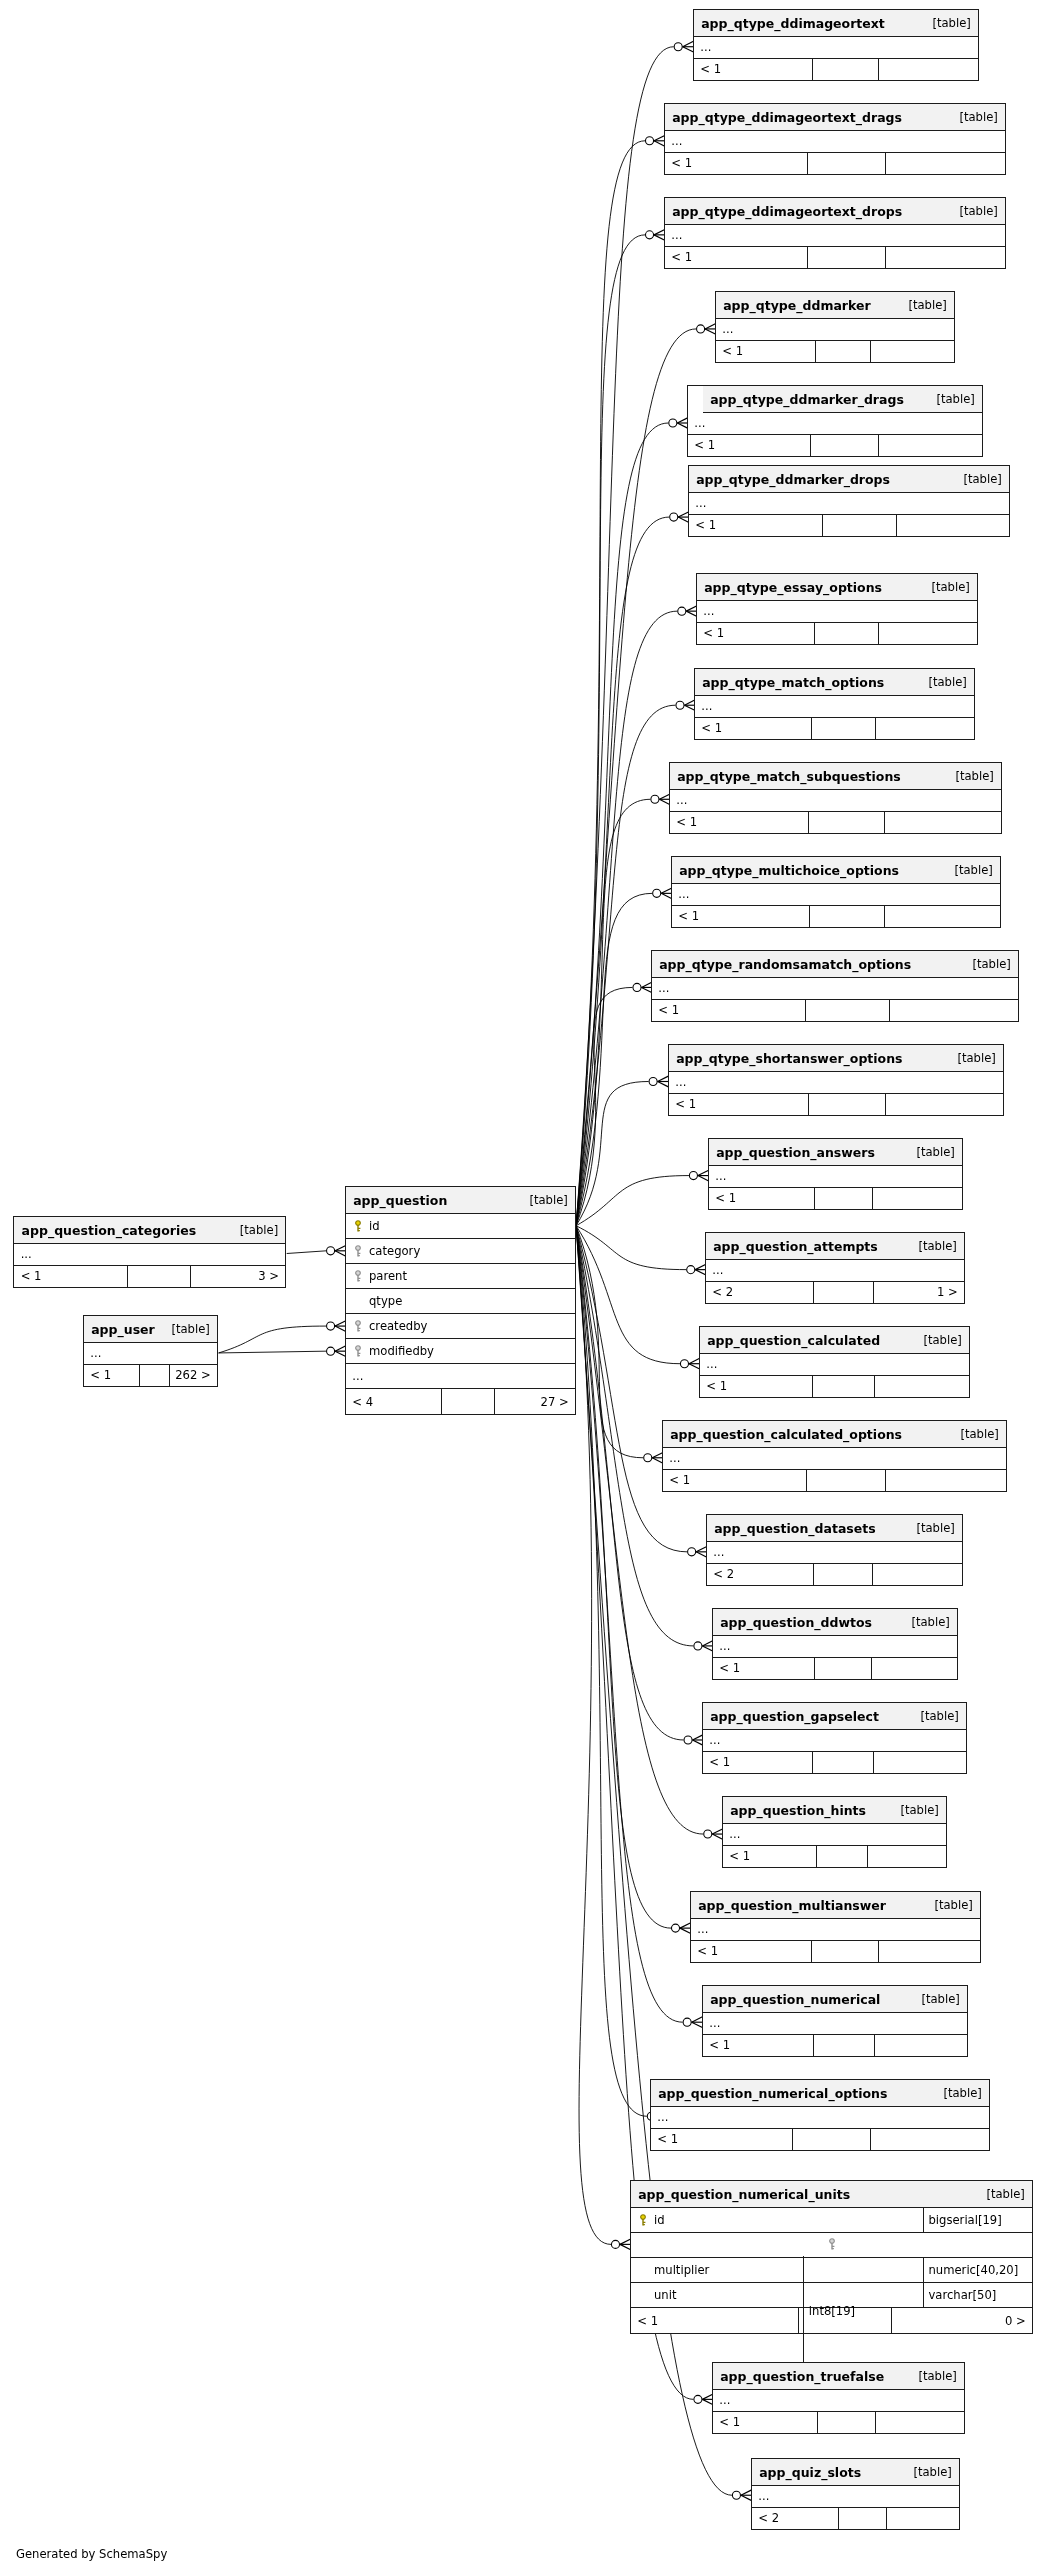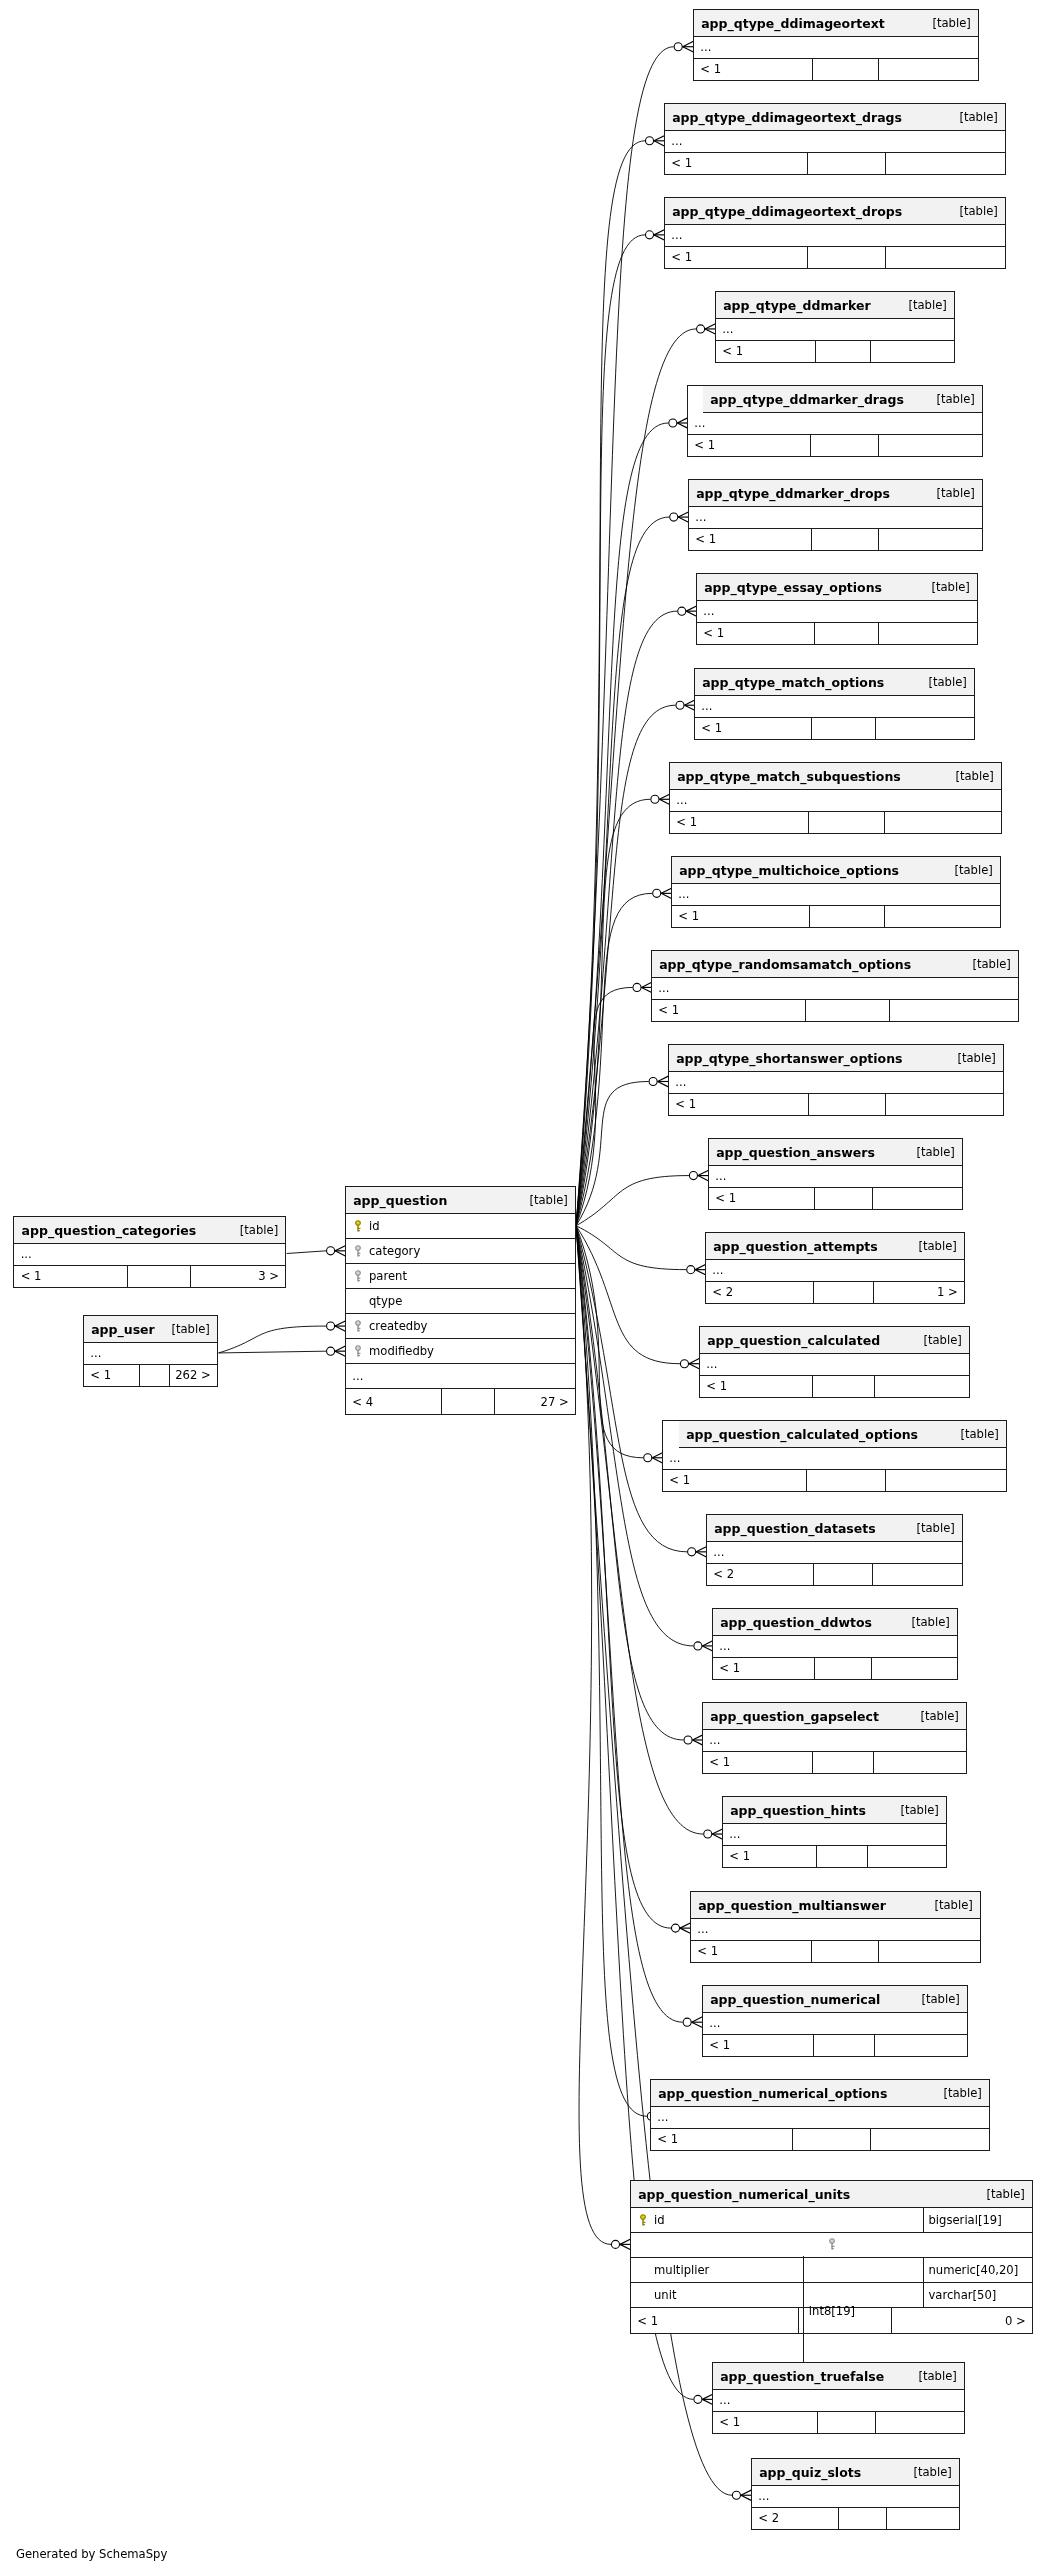--- a/index.html
+++ b/index.html
@@ -229,21 +229,21 @@
         <span class="t-name">app_qtype_ddmarker_drags</span>
         <span class="t-badge">[table]</span>
       </div>
       <div class="t-row more-row" style="height: 21.5px;">...</div>
       <div class="t-footer" style="height: 21.5px;">
         <span class="cell c1">&lt; 1</span>
         <span class="cell c2"></span>
         <span class="cell c3"></span>
       </div>
     </div>
-    <div class="table-node" style="left: 688px; top: 479px; width: 295px;">
+    <div class="table-node" style="left: 688px; top: 465px; width: 322px;">
       <div class="t-header" style="height: 27px;">
         <span class="t-name">app_qtype_ddmarker_drops</span>
         <span class="t-badge">[table]</span>
       </div>
       <div class="t-row more-row" style="height: 21.5px;">...</div>
       <div class="t-footer" style="height: 21.5px;">
         <span class="cell c1">&lt; 1</span>
         <span class="cell c2"></span>
         <span class="cell c3"></span>
       </div>
@@ -350,21 +350,21 @@
         <span class="t-badge">[table]</span>
       </div>
       <div class="t-row more-row" style="height: 21.5px;">...</div>
       <div class="t-footer" style="height: 21.5px;">
         <span class="cell c1">&lt; 1</span>
         <span class="cell c2"></span>
         <span class="cell c3"></span>
       </div>
     </div>
     <div class="table-node" style="left: 662px; top: 1420px; width: 345px;">
-      <div class="t-header" style="height: 27px; margin-left: 16px;">
+      <div class="t-header" style="height: 27px;">
         <span class="t-name">app_question_calculated_options</span>
         <span class="t-badge">[table]</span>
       </div>
       <div class="t-row more-row" style="height: 21.5px;">...</div>
       <div class="t-footer" style="height: 21.5px;">
         <span class="cell c1">&lt; 1</span>
         <span class="cell c2"></span>
         <span class="cell c3"></span>
       </div>
     </div>

